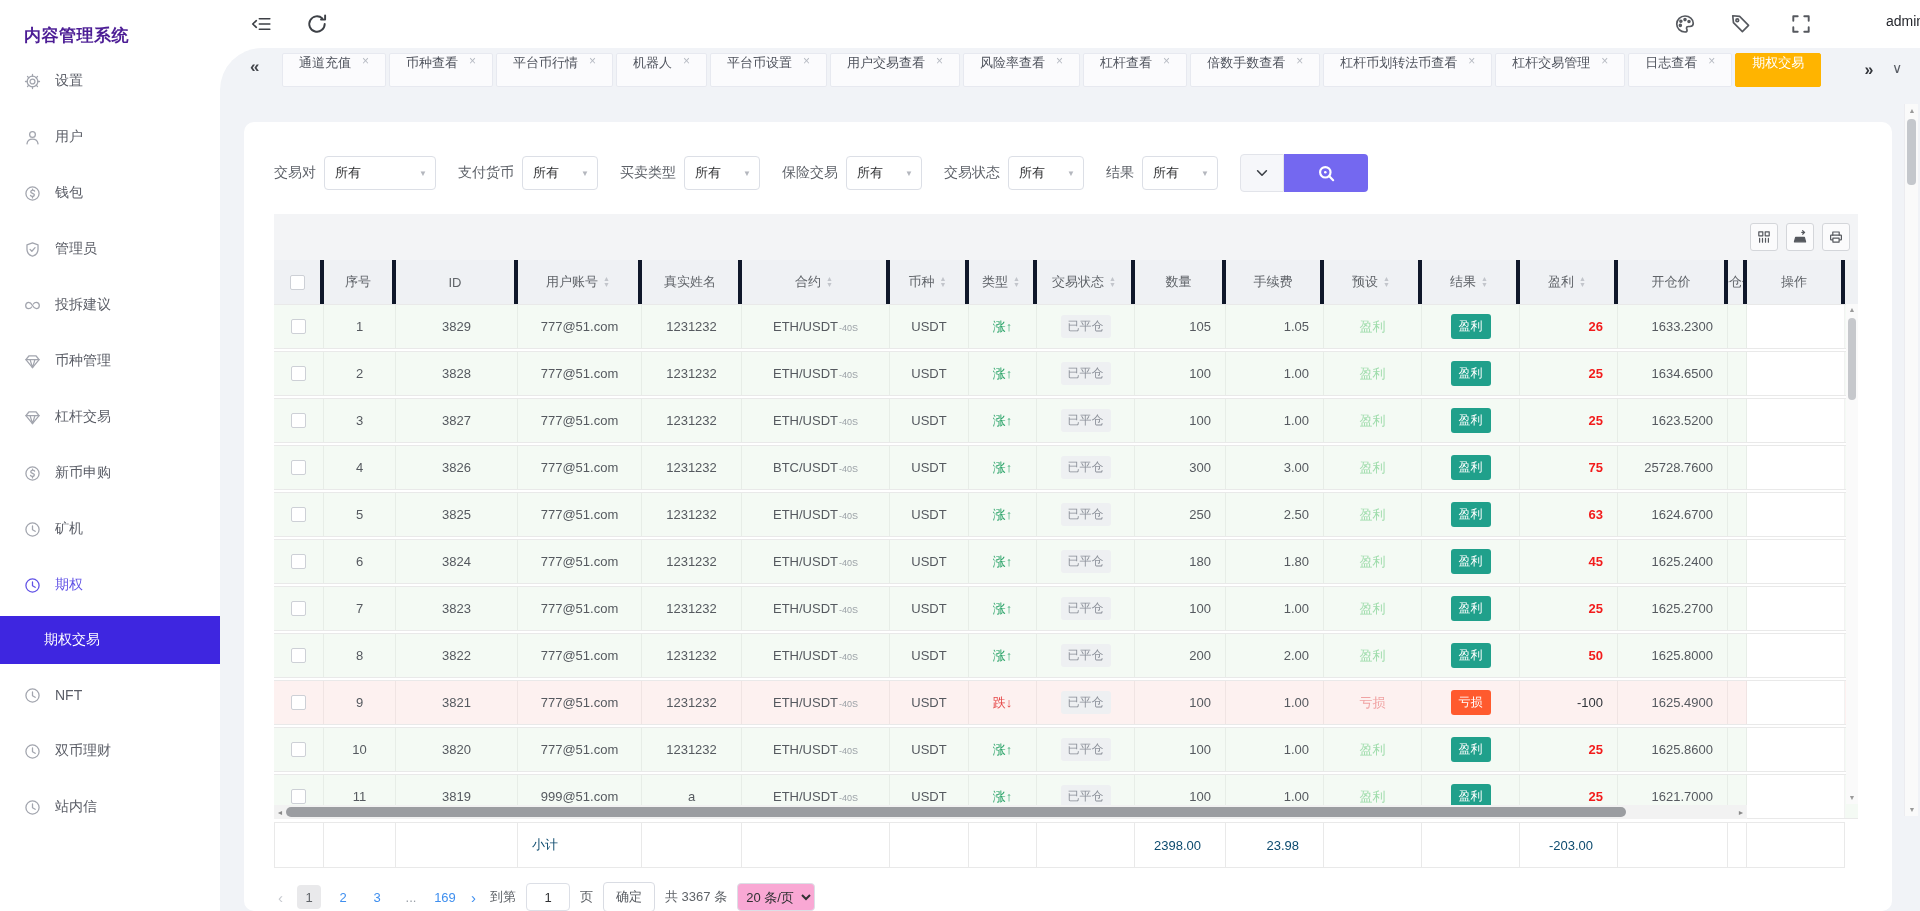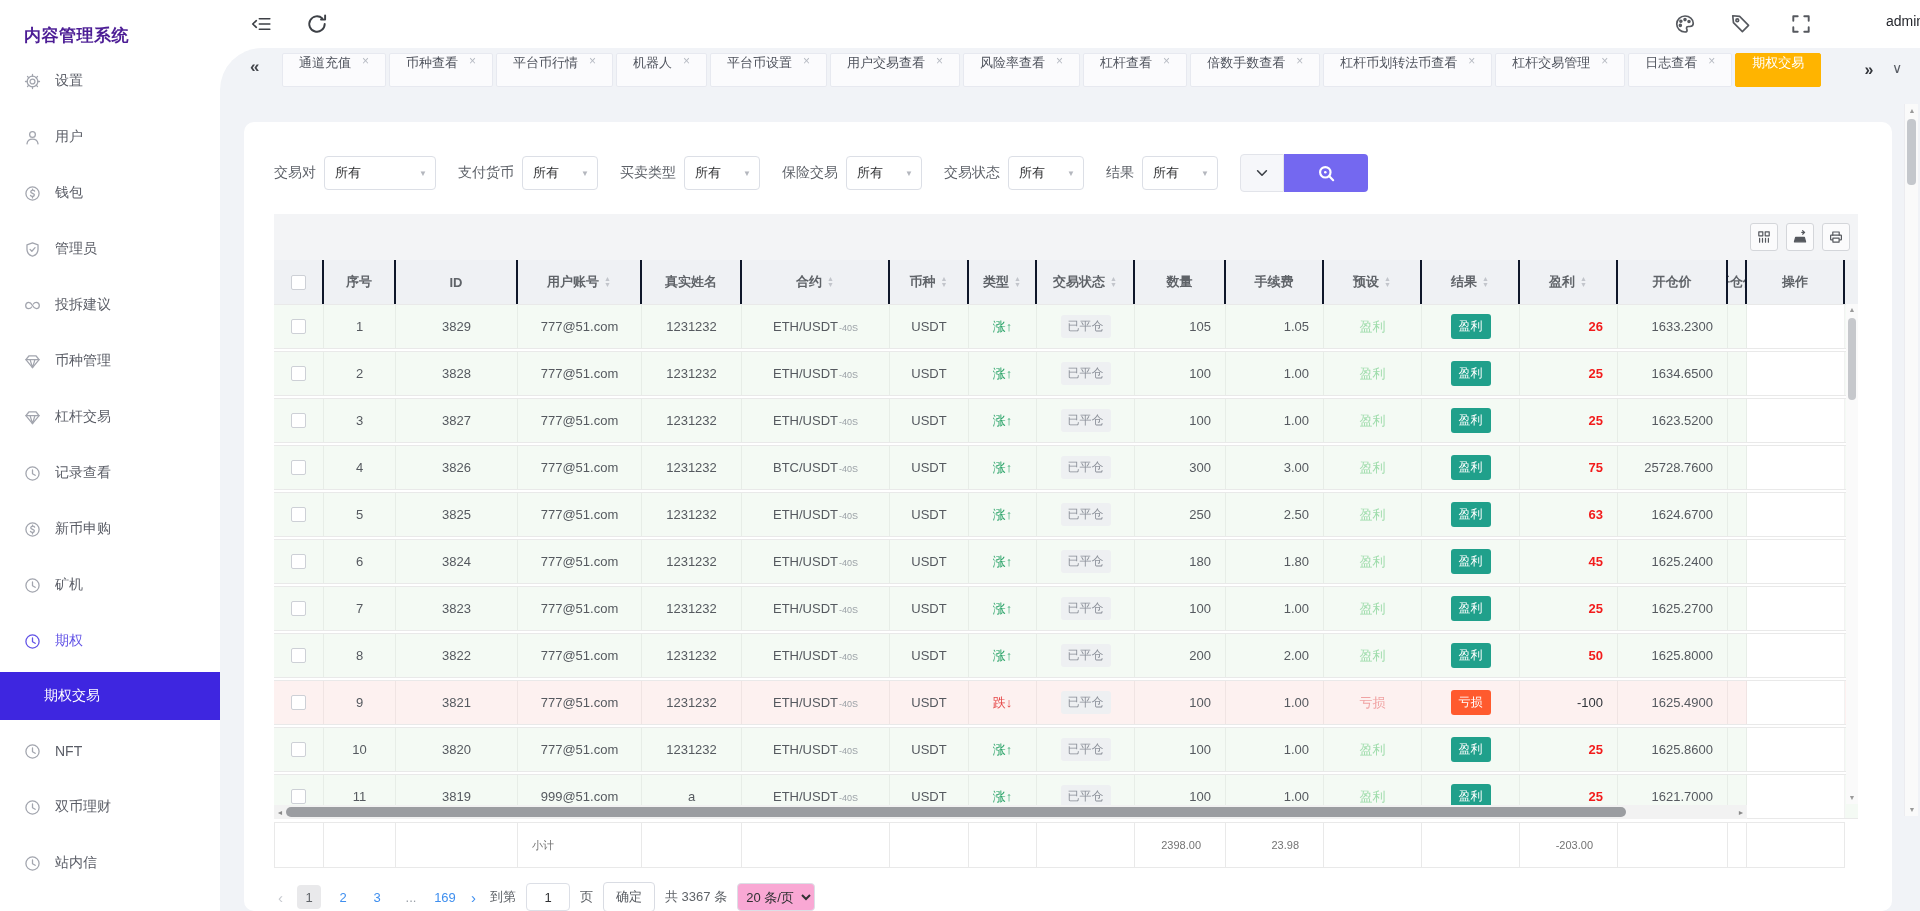--- a/index.html
+++ b/index.html
@@ -51,21 +51,21 @@
 
   
   .toolbar { position:absolute; left:30px; top:92px; width:1584px; height:46px; background:#f3f4f6; display:flex; align-items:center; justify-content:flex-end; gap:8px; padding-right:8px; }
   .tool-btn { width:28px; height:28px; background:#fbfbfc; border:1px solid #d4d6da; border-radius:3px; display:flex; align-items:center; justify-content:center; color:#55585e; cursor:pointer; }
   .tool-btn svg { width:16px; height:16px; }
 
   
   .table { position:absolute; left:30px; top:138px; width:1584px; }
   .thead, .trow, .tsummary { display:grid; }
   .thead { height:44px; background:#eff1f4; }
-  .th { display:flex; align-items:center; justify-content:center; font-size:13px; font-weight:700; color:#5f6368; border-right:2px solid #0f172a; overflow:hidden; white-space:nowrap; }
+  .th { display:flex; align-items:center; justify-content:center; font-size:13px; font-weight:400; color:#5f6368; border-right:4px solid #0f172a; overflow:hidden; white-space:nowrap; }
   .sort-caret { display:flex; flex-direction:column; margin-left:5px; color:#c2c5cb; }
   .sort-caret span { font-size:7px; line-height:6px; }
   .trows .trow { height:45px; margin-bottom:2px; border-top:1px solid #e9e9e9; border-bottom:1px solid #e9e9e9; }
   .trow.tint-green { background:var(--row-green); }
   .trow.tint-pink { background:var(--row-pink); }
   .td { display:flex; align-items:center; justify-content:center; font-size:13px; color:#55595f; border-right:1px solid rgba(0,0,0,.05); overflow:hidden; white-space:nowrap; }
   .td.right { justify-content:flex-end; padding-right:14px; }
   .td.action { background:#fff; }
   .checkbox { width:15px; height:15px; background:#fff; border:1px solid #cdd0d6; border-radius:2px; cursor:pointer; }
   .contract-tag { font-size:9px; color:#9aa0a6; margin-left:1px; margin-top:3px; }
@@ -84,21 +84,21 @@
   .hs-thumb { position:absolute; left:12px; top:2px; width:1340px; height:10px; background:#9b9da1; border-radius:5px; cursor:pointer; }
 
   
   .tvscroll { position:absolute; left:1572px; top:44px; width:12px; height:500px; background:#fafafa; z-index:4; }
   .tv-arrow { width:12px; height:12px; font-size:7px; color:#9a9a9a; text-align:center; line-height:12px; cursor:pointer; }
   .tv-arrow.bottom { position:absolute; bottom:0; }
   .tv-thumb { position:absolute; left:2px; top:14px; width:8px; height:82px; background:#c6c8cc; border-radius:4px; cursor:pointer; }
 
   
   .tsummary { margin-top:3px; height:46px; background:#fff; }
-  .sd { display:flex; align-items:center; justify-content:center; font-size:11px; color:#737373; border:1px solid #e9e9e9; border-left:none; overflow:hidden; }
+  .sd { display:flex; align-items:center; justify-content:center; font-size:13px; color:#0c4a6e; border:1px solid #e9e9e9; border-left:none; overflow:hidden; }
   .sd:first-child { border-left:1px solid #e9e9e9; }
   .sd.right { justify-content:flex-end; padding-right:24px; }
   .sd.left { justify-content:flex-start; padding-left:14px; }
 
   
   .pagination { position:absolute; left:30px; top:760px; height:30px; display:flex; align-items:center; gap:10px; font-size:13px; color:#5f6368; }
   .pg-prev { color:#c6c9cf; font-size:15px; cursor:pointer; padding:0 4px; }
   .pg-next { color:#3f8fef; font-size:15px; cursor:pointer; padding:0 4px; }
   .pg-num { min-width:24px; height:24px; display:flex; align-items:center; justify-content:center; color:#3f8fef; cursor:pointer; }
   .pg-num.active { background:#e9e9eb; border-radius:4px; color:#5f6368; cursor:default; }
@@ -176,29 +176,20 @@
         <span class="mi-label">币种管理</span>
       </div>
       <div class="menu-item">
         <span class="mi-icon">
           <svg viewBox="0 0 16 16" fill="none" stroke="currentColor" stroke-width="1.2" stroke-linecap="round" stroke-linejoin="round">
             <path d="M4.6 2.8h6.8l2.8 3.4L8 13.8 1.8 6.2z"></path>
             <path d="M1.8 6.2h12.4M8 13.8L5.7 6.2M8 13.8l2.3-7.6"></path>
           </svg>
         </span>
         <span class="mi-label">杠杆交易</span>
-      </div>
-      <div class="menu-item">
-        <span class="mi-icon">
-          <svg viewBox="0 0 16 16" fill="none" stroke="currentColor" stroke-width="1.2" stroke-linecap="round" stroke-linejoin="round">
-            <circle cx="8" cy="8" r="6.2"></circle>
-            <path d="M8 4.6v3.6l2.5 1.5"></path>
-          </svg>
-        </span>
-        <span class="mi-label">记录查看</span>
       </div>
       <div class="menu-item">
         <span class="mi-icon">
           <svg viewBox="0 0 16 16" fill="none" stroke="currentColor" stroke-width="1.2" stroke-linecap="round" stroke-linejoin="round">
             <circle cx="8" cy="8" r="6.2"></circle>
             <path d="M10 5.8c-.5-.8-1.5-1.1-2.4-.8-.9.2-1.4 1-1.1 1.8.4 1 2.7 1 3.1 2 .3.8-.2 1.6-1.1 1.9-.9.2-1.9-.1-2.4-.9M8 3.8v1.1M8 11.1v1.1"></path>
           </svg>
         </span>
         <span class="mi-label">新币申购</span>
       </div>

